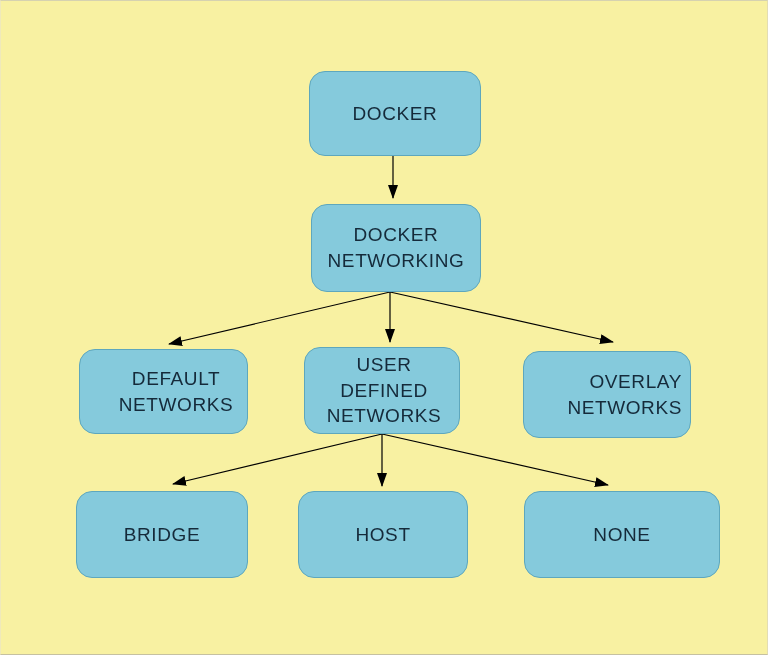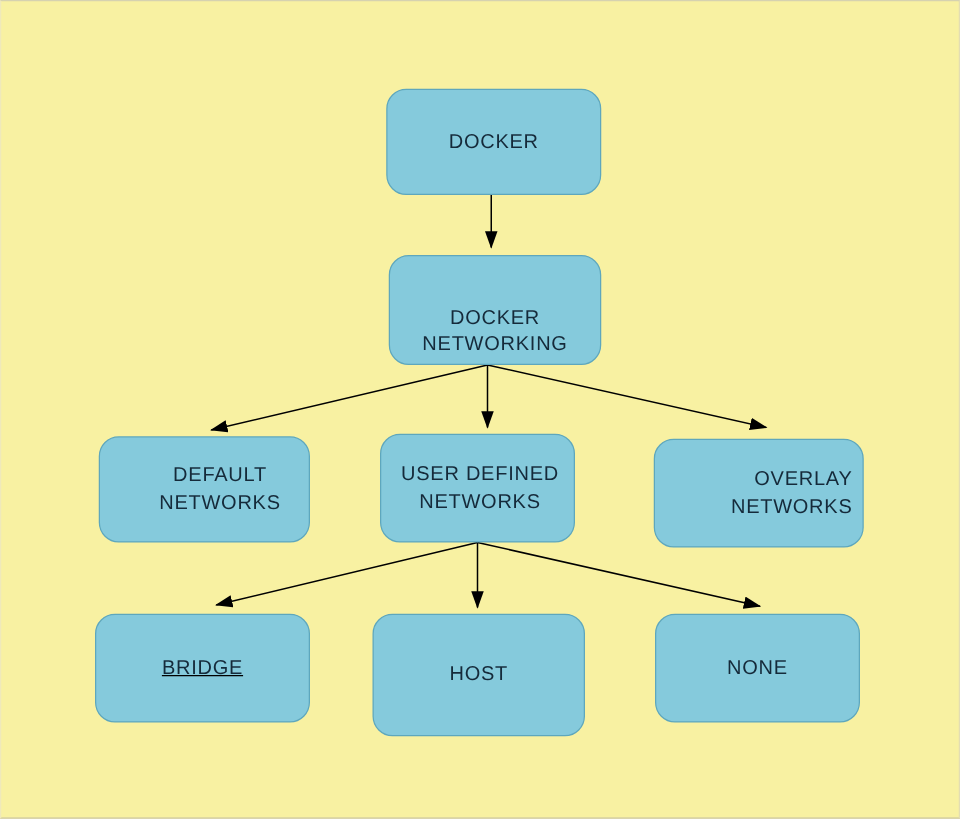--- a/index.html
+++ b/index.html
@@ -39,21 +39,21 @@
     border: 1.5px solid var(--node-border, #5EA7BD);
     border-radius: 16px;
     display: flex;
     align-items: center;
     justify-content: center;
     text-align: center;
     padding: 4px 8px;
   }
   .node-label {
     color: var(--text, #152A3A);
-    font-size: 16px;
+    font-size: 19px;
     letter-spacing: 0.6px;
     line-height: 1.35;
     font-weight: 400;
     user-select: none;
   }
 </style>
 </head>
 <body>
 
 <div class="canvas">
@@ -70,35 +70,35 @@
         <line x1="389" y1="291" x2="612" y2="341" marker-end="url(#arrowhead)"></line>
         <line x1="381" y1="433" x2="172" y2="483" marker-end="url(#arrowhead)"></line>
         <line x1="381" y1="433" x2="381" y2="485" marker-end="url(#arrowhead)"></line>
         <line x1="381" y1="433" x2="607" y2="484" marker-end="url(#arrowhead)"></line>
       </g>
   </svg>
   <div id="node-layer">
       <div class="node" style="left: 308px; top: 70px; width: 172px; height: 85px;">
         <span class="node-label">DOCKER</span>
       </div>
-      <div class="node" style="left: 310px; top: 203px; width: 170px; height: 88px; align-items: flex-end;">
+      <div class="node" style="left: 310px; top: 203px; width: 170px; height: 88px;">
         <span class="node-label">DOCKER NETWORKING</span>
       </div>
       <div class="node" style="left: 78px; top: 348px; width: 169px; height: 85px; padding-left: 33px;">
         <span class="node-label">DEFAULT NETWORKS</span>
       </div>
       <div class="node" style="left: 303px; top: 346px; width: 156px; height: 87px; padding-left: 12px;">
         <span class="node-label">USER DEFINED NETWORKS</span>
       </div>
       <div class="node" style="left: 522px; top: 350px; width: 168px; height: 87px; text-align: right;">
         <span class="node-label">OVERLAY NETWORKS</span>
       </div>
-      <div class="node" style="left: 75px; top: 490px; width: 172px; height: 87px; text-decoration: underline;">
+      <div class="node" style="left: 75px; top: 490px; width: 172px; height: 87px;">
         <span class="node-label">BRIDGE</span>
       </div>
-      <div class="node" style="left: 297px; top: 490px; width: 170px; height: 98px; align-items: center;">
+      <div class="node" style="left: 297px; top: 490px; width: 170px; height: 87px; align-items: center;">
         <span class="node-label">HOST</span>
       </div>
-      <div class="node" style="left: 523px; top: 490px; width: 164px; height: 87px;">
+      <div class="node" style="left: 523px; top: 490px; width: 196px; height: 87px;">
         <span class="node-label">NONE</span>
       </div>
     </div>
 </div>
 
 </body></html>

